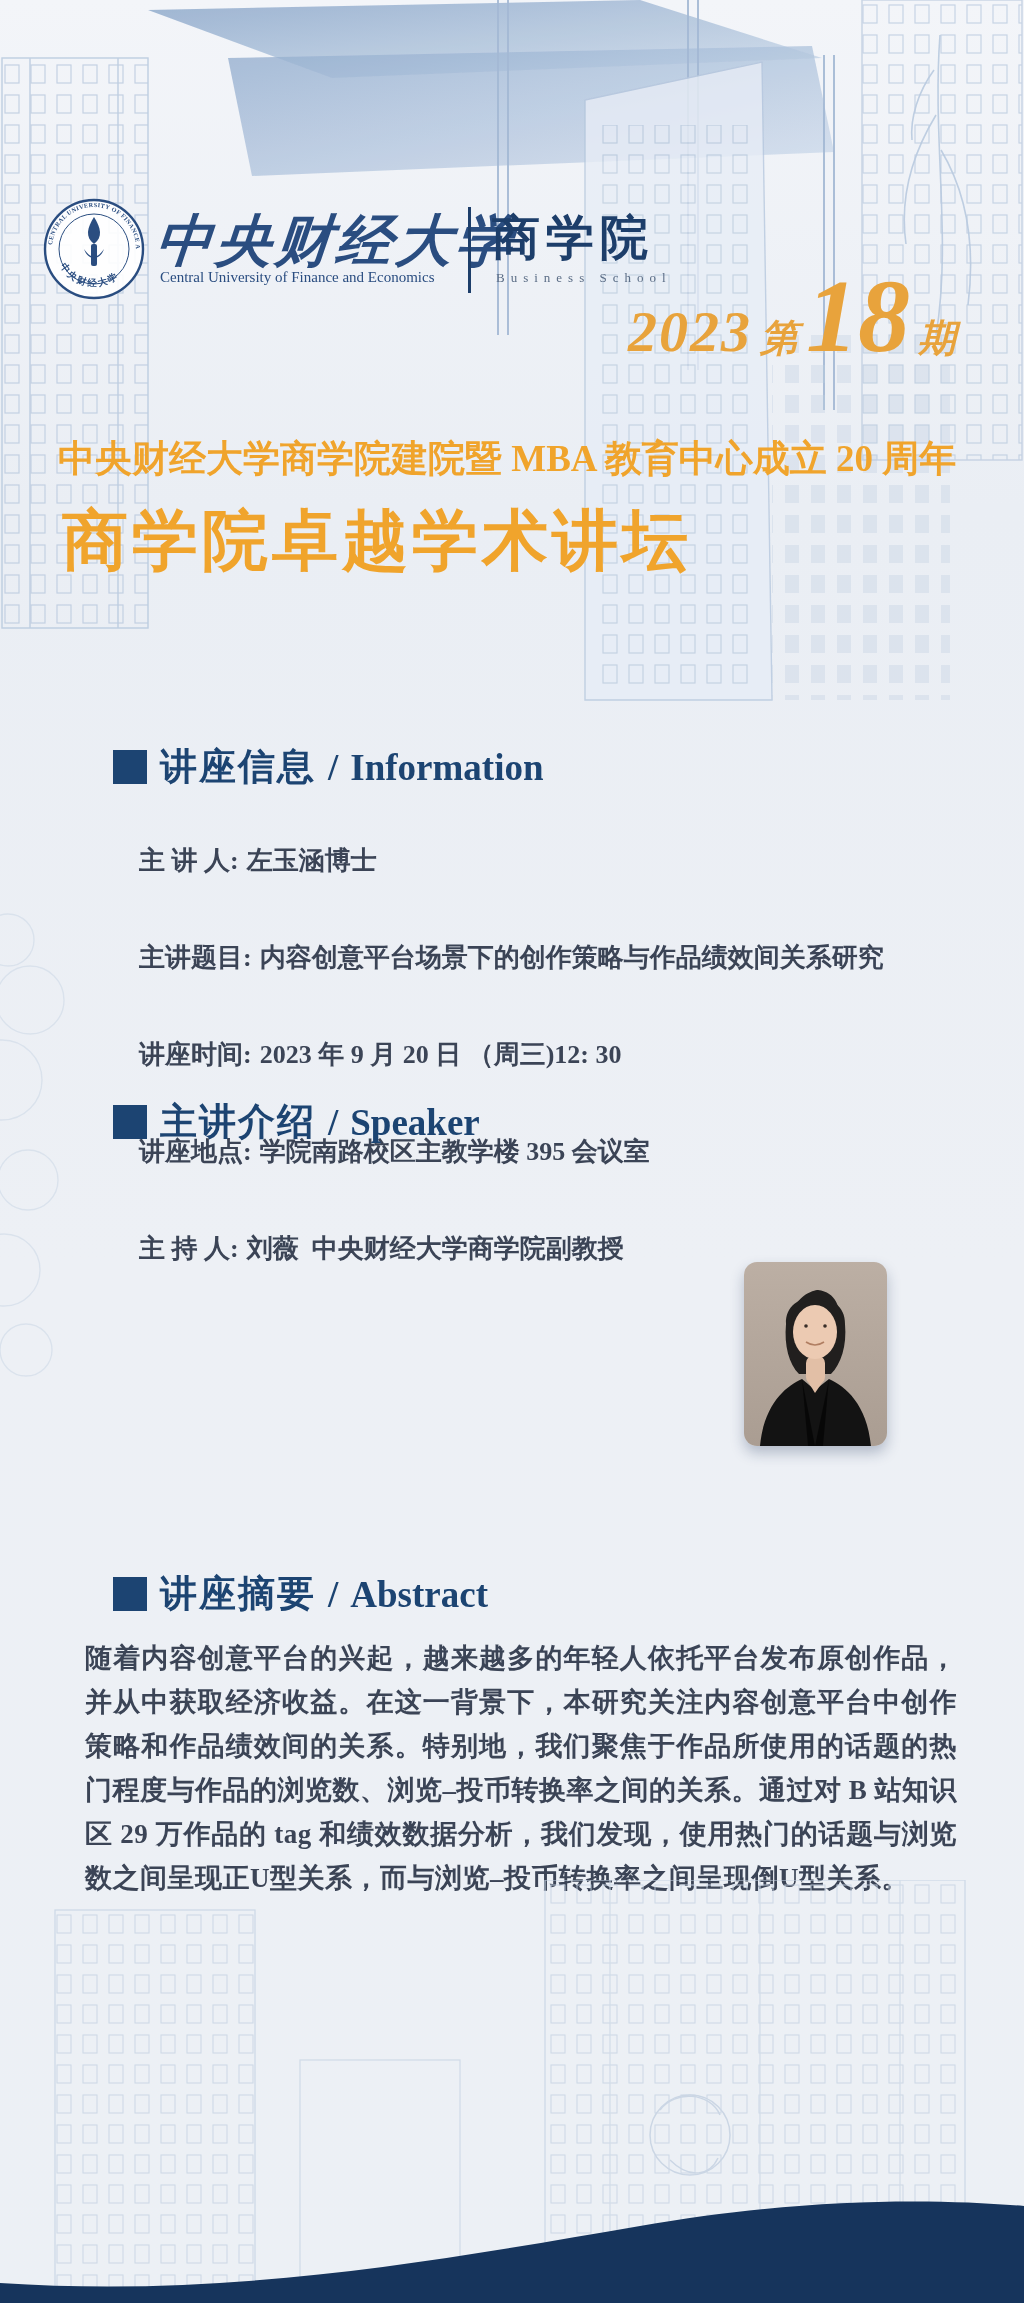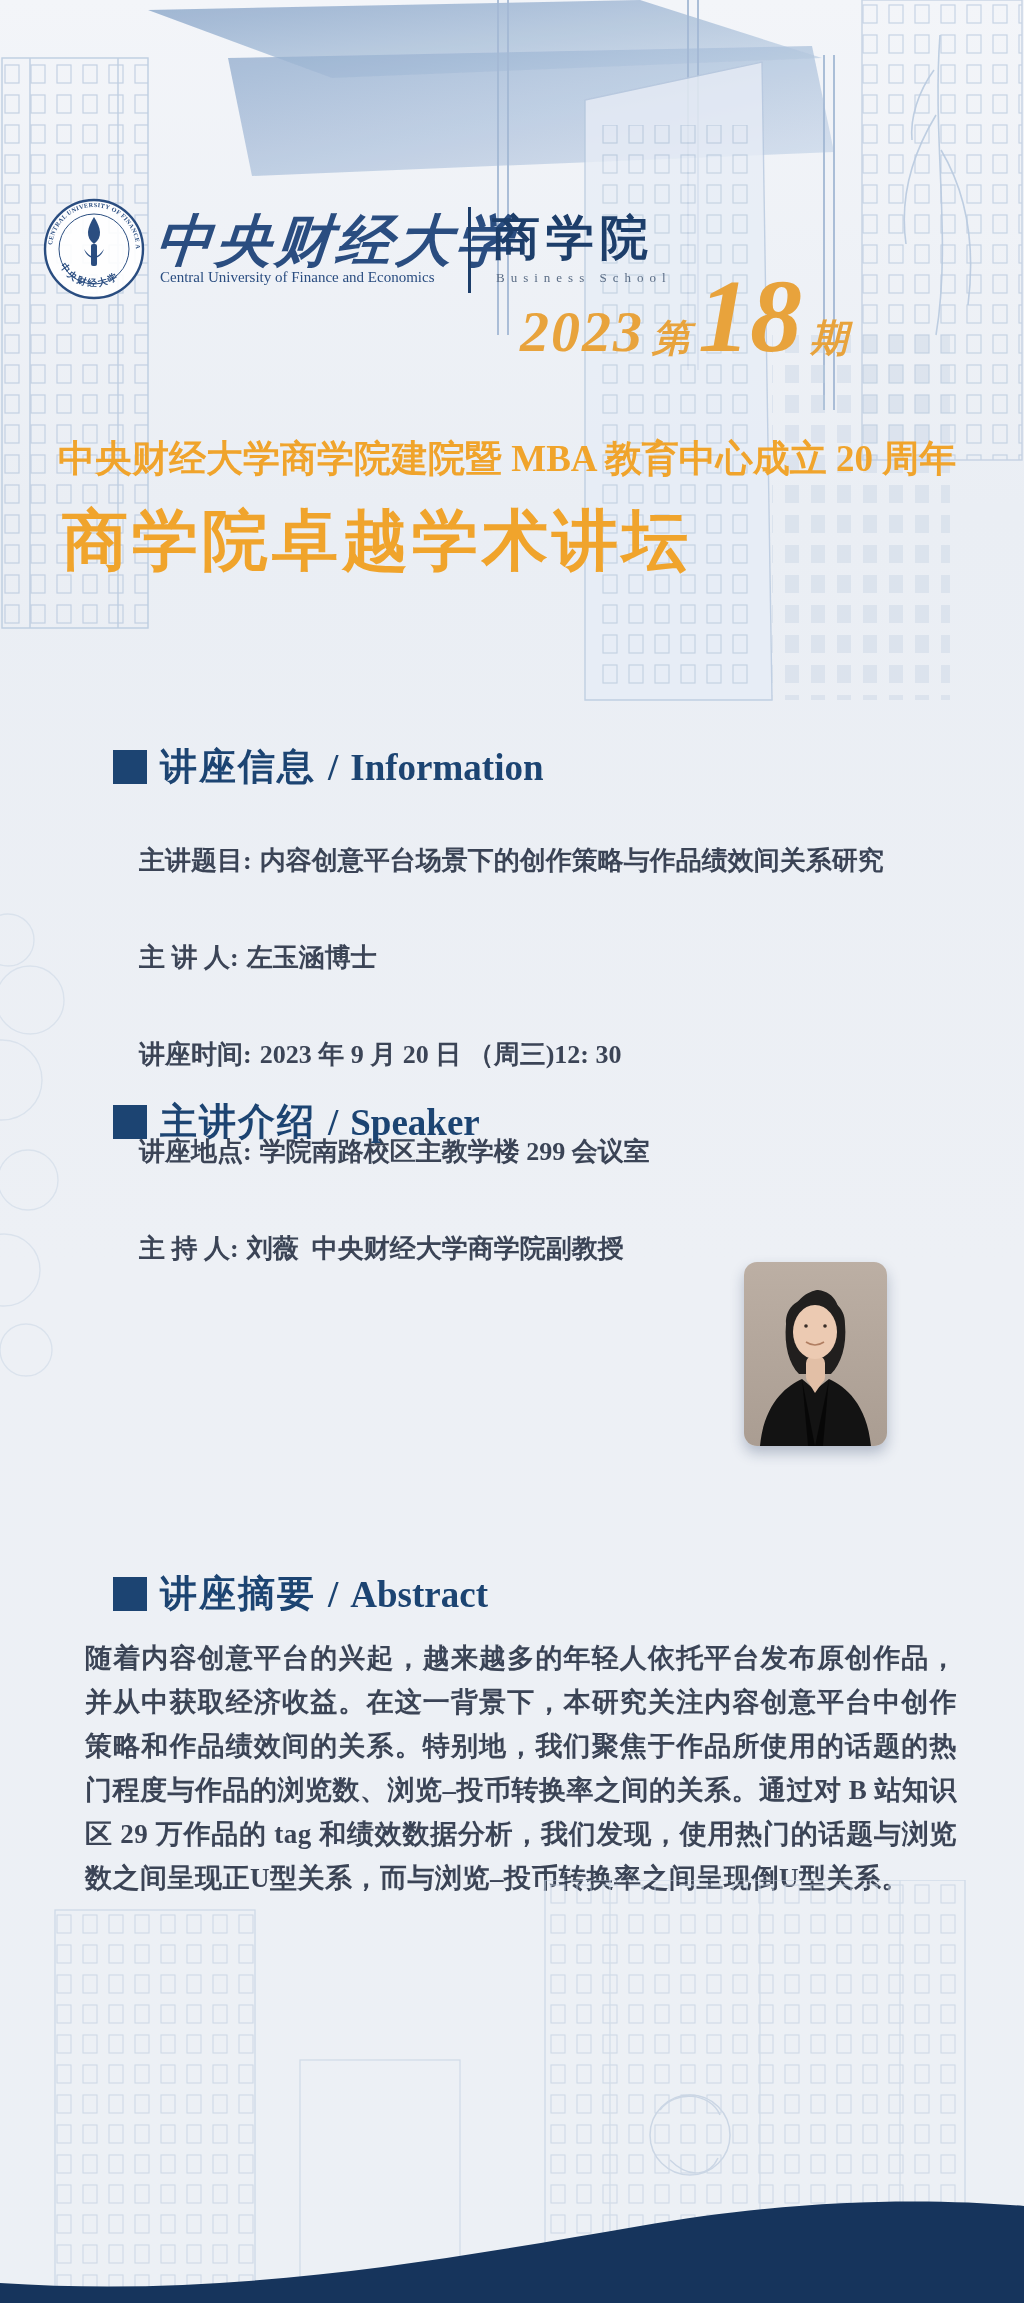--- a/index.html
+++ b/index.html
@@ -15,21 +15,21 @@
   .art-bottom{bottom:0;left:0;}
   .art-leaves{left:-10px;top:880px;opacity:.55;}
   
   .uni-cn{left:156px;top:204px;font-size:56px;font-weight:700;font-style:italic;
     color:#2a4d80;transform:skewX(-5deg);letter-spacing:4px;white-space:nowrap;}
   .uni-en{left:160px;top:269px;font-size:15px;color:#2a4d80;white-space:nowrap;}
   .logo-divider{left:468px;top:207px;width:3px;height:86px;background:#1d3e6a;}
   .school-cn{left:492px;top:206px;font-size:48px;font-weight:700;color:#1d3e6a;letter-spacing:6px;white-space:nowrap;}
   .school-en{left:496px;top:270px;font-size:13px;letter-spacing:6px;color:#5a6c85;white-space:nowrap;}
   
-  .issue{left:520px;top:298px;width:440px;text-align:left;color:#e8a33c;
+  .issue{left:520px;top:298px;width:440px;text-align:right;color:#e8a33c;
     font-style:italic;font-weight:700;white-space:nowrap;}
   .issue .yr{font-size:58px;vertical-align:baseline;letter-spacing:2px;}
   .issue .pre,.issue .suf{font-size:38px;vertical-align:baseline;margin:0 4px;}
   .issue .num{font-size:104px;vertical-align:baseline;line-height:0;letter-spacing:0;}
   
   .banner-sub{left:58px;top:434px;width:910px;font-size:37px;font-weight:900;
     color:#f0a42c;white-space:nowrap;letter-spacing:0px;}
   .banner-title{left:62px;top:496px;font-size:66px;font-weight:900;color:#f0a42c;
     letter-spacing:4px;white-space:nowrap;text-align:right;}
   
@@ -159,30 +159,30 @@
 
   <div class="abs sec-head head-info">
     <span class="sq"></span>
     <span class="h-cn">讲座信息</span>
     <span class="h-sep">/</span>
     <span class="h-en">Information</span>
   </div>
 
   <div class="abs info-rows">
     <div class="info-row">
+      <span class="lbl">主 讲 人:</span><span class="val">左玉涵博士</span>
+    </div>
+    <div class="info-row">
       <span class="lbl">主讲题目:</span><span class="val">内容创意平台场景下的创作策略与作品绩效间关系研究</span>
     </div>
     <div class="info-row">
-      <span class="lbl">主 讲 人:</span><span class="val">左玉涵博士</span>
-    </div>
-    <div class="info-row">
       <span class="lbl">讲座时间:</span><span class="val">2023 年 9 月 20 日 （周三)12: 30</span>
     </div>
     <div class="info-row">
-      <span class="lbl">讲座地点:</span><span class="val">学院南路校区主教学楼 299 会议室</span>
+      <span class="lbl">讲座地点:</span><span class="val">学院南路校区主教学楼 395 会议室</span>
     </div>
     <div class="info-row">
       <span class="lbl">主 持 人:</span><span class="val">刘薇  中央财经大学商学院副教授</span>
     </div>
   </div>
 
   <div class="abs sec-head head-speaker">
     <span class="sq"></span>
     <span class="h-cn">主讲介绍</span>
     <span class="h-sep">/</span>

